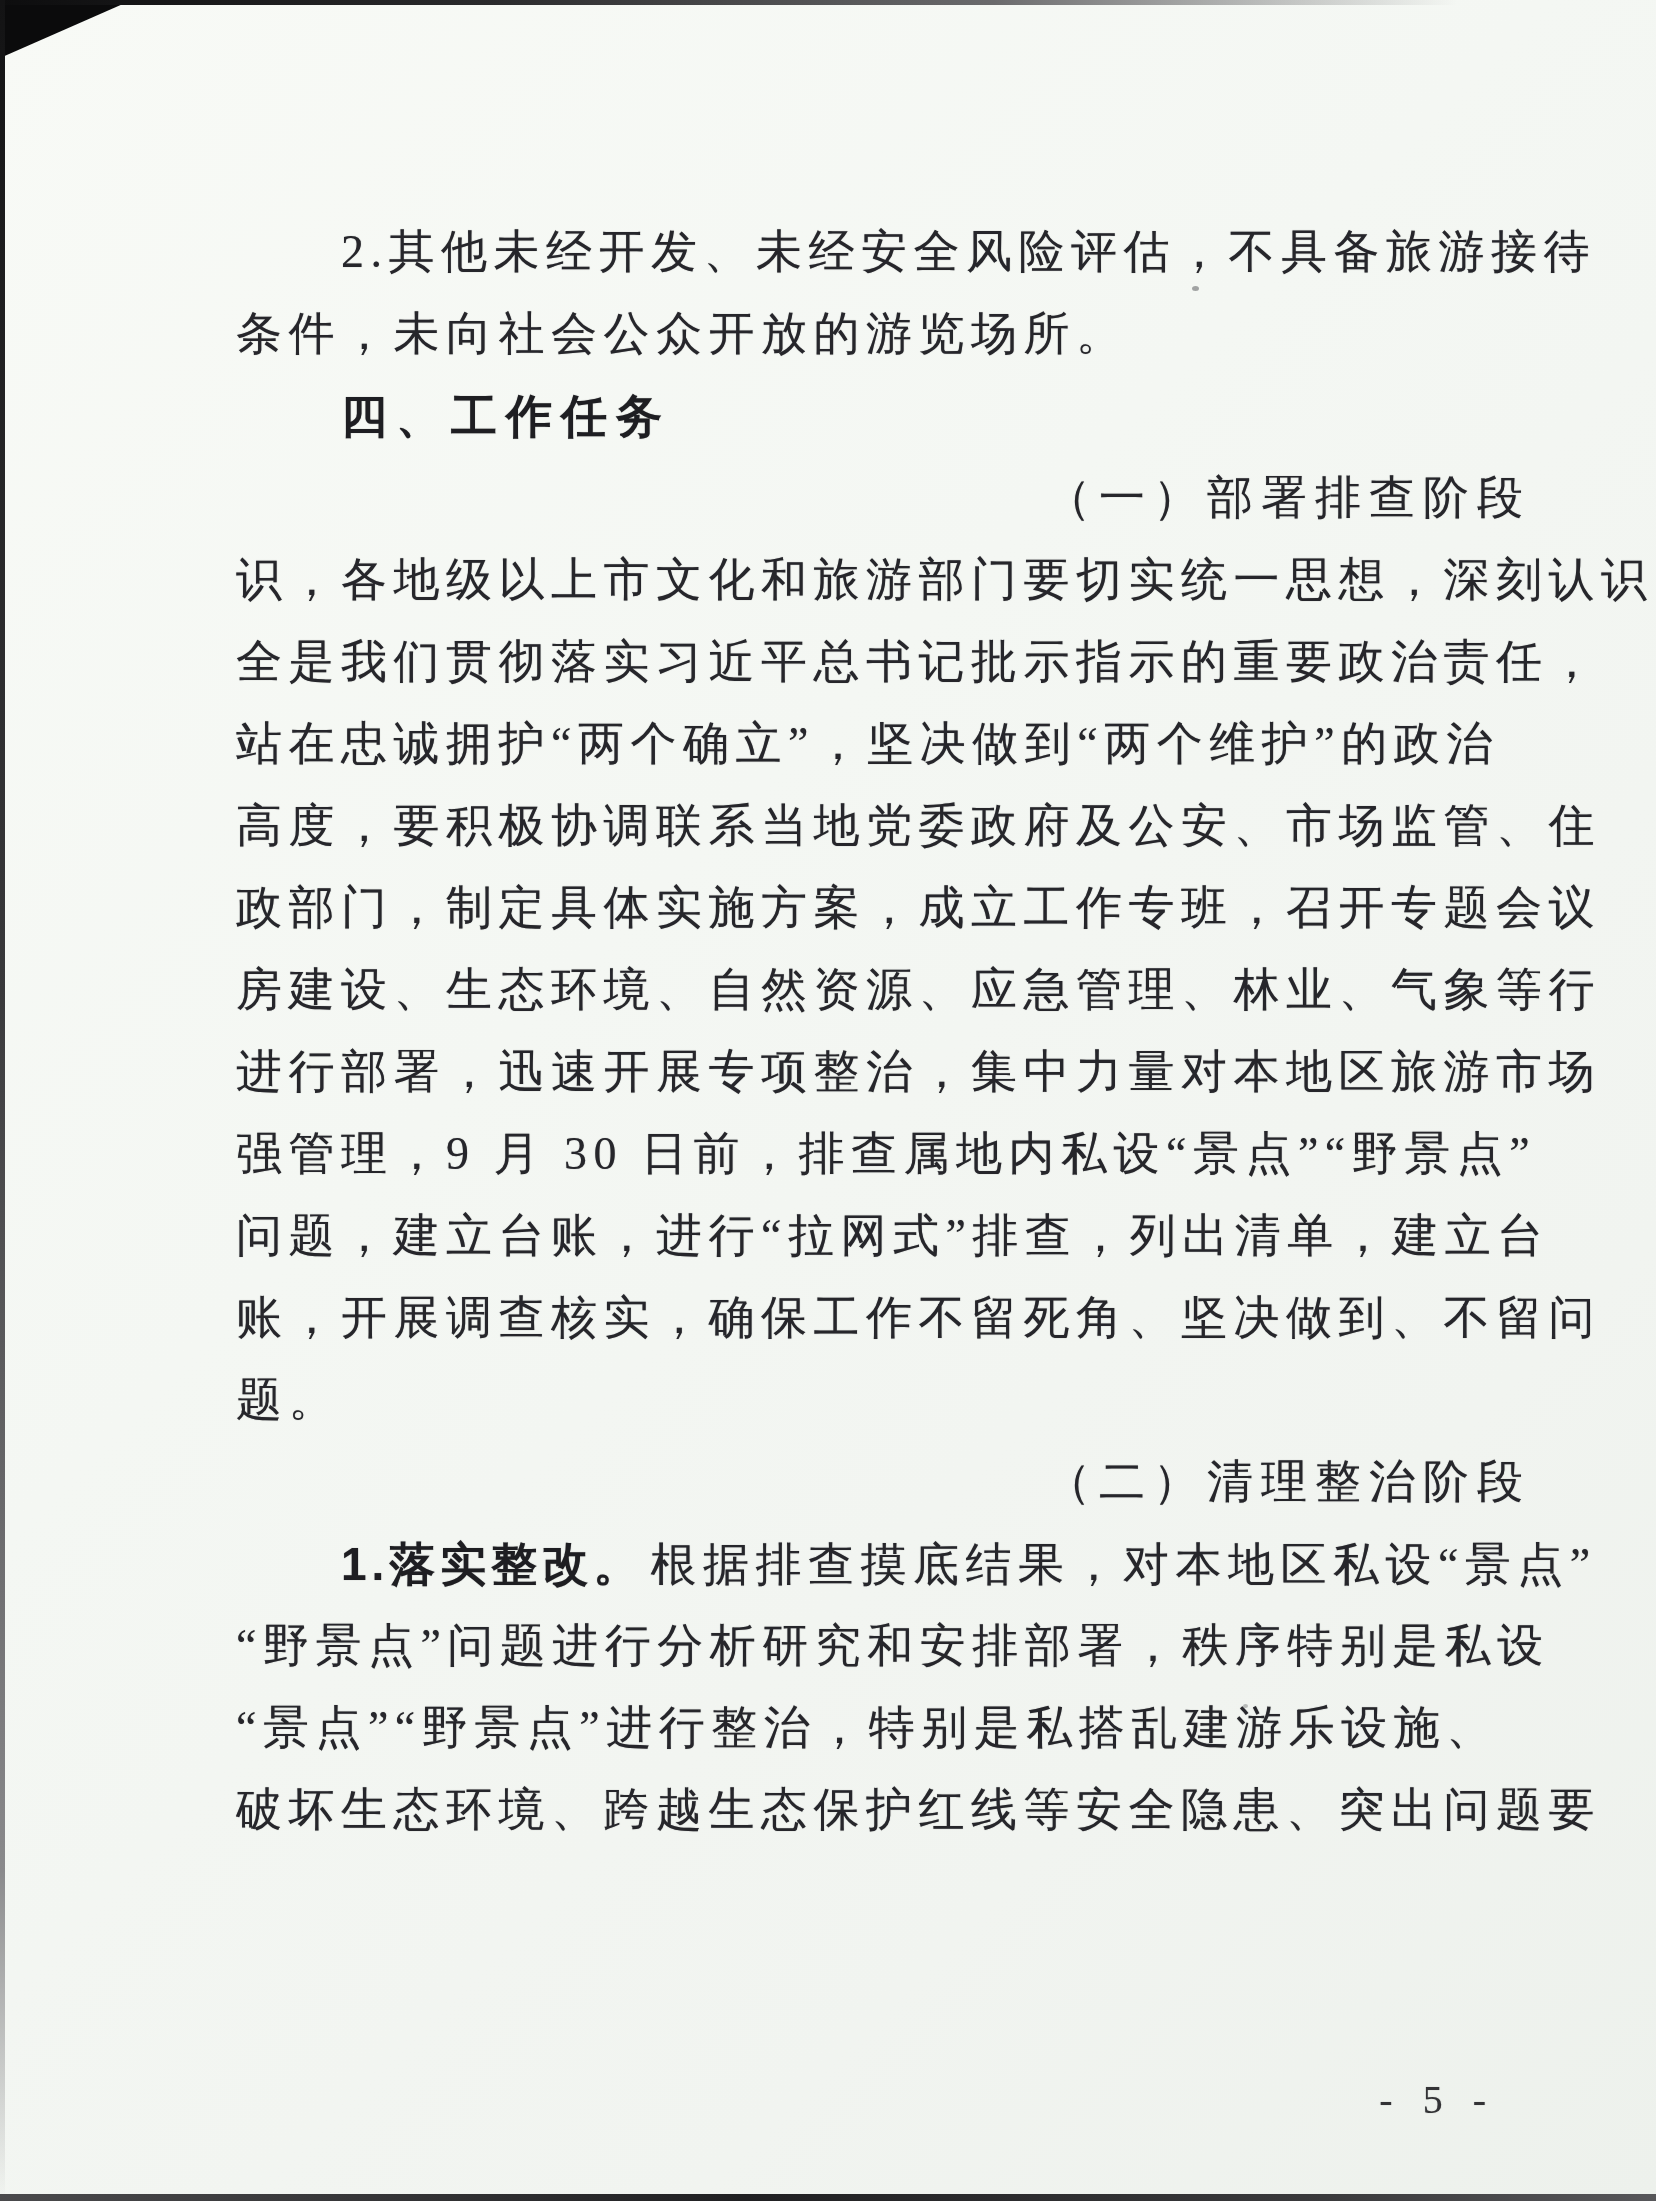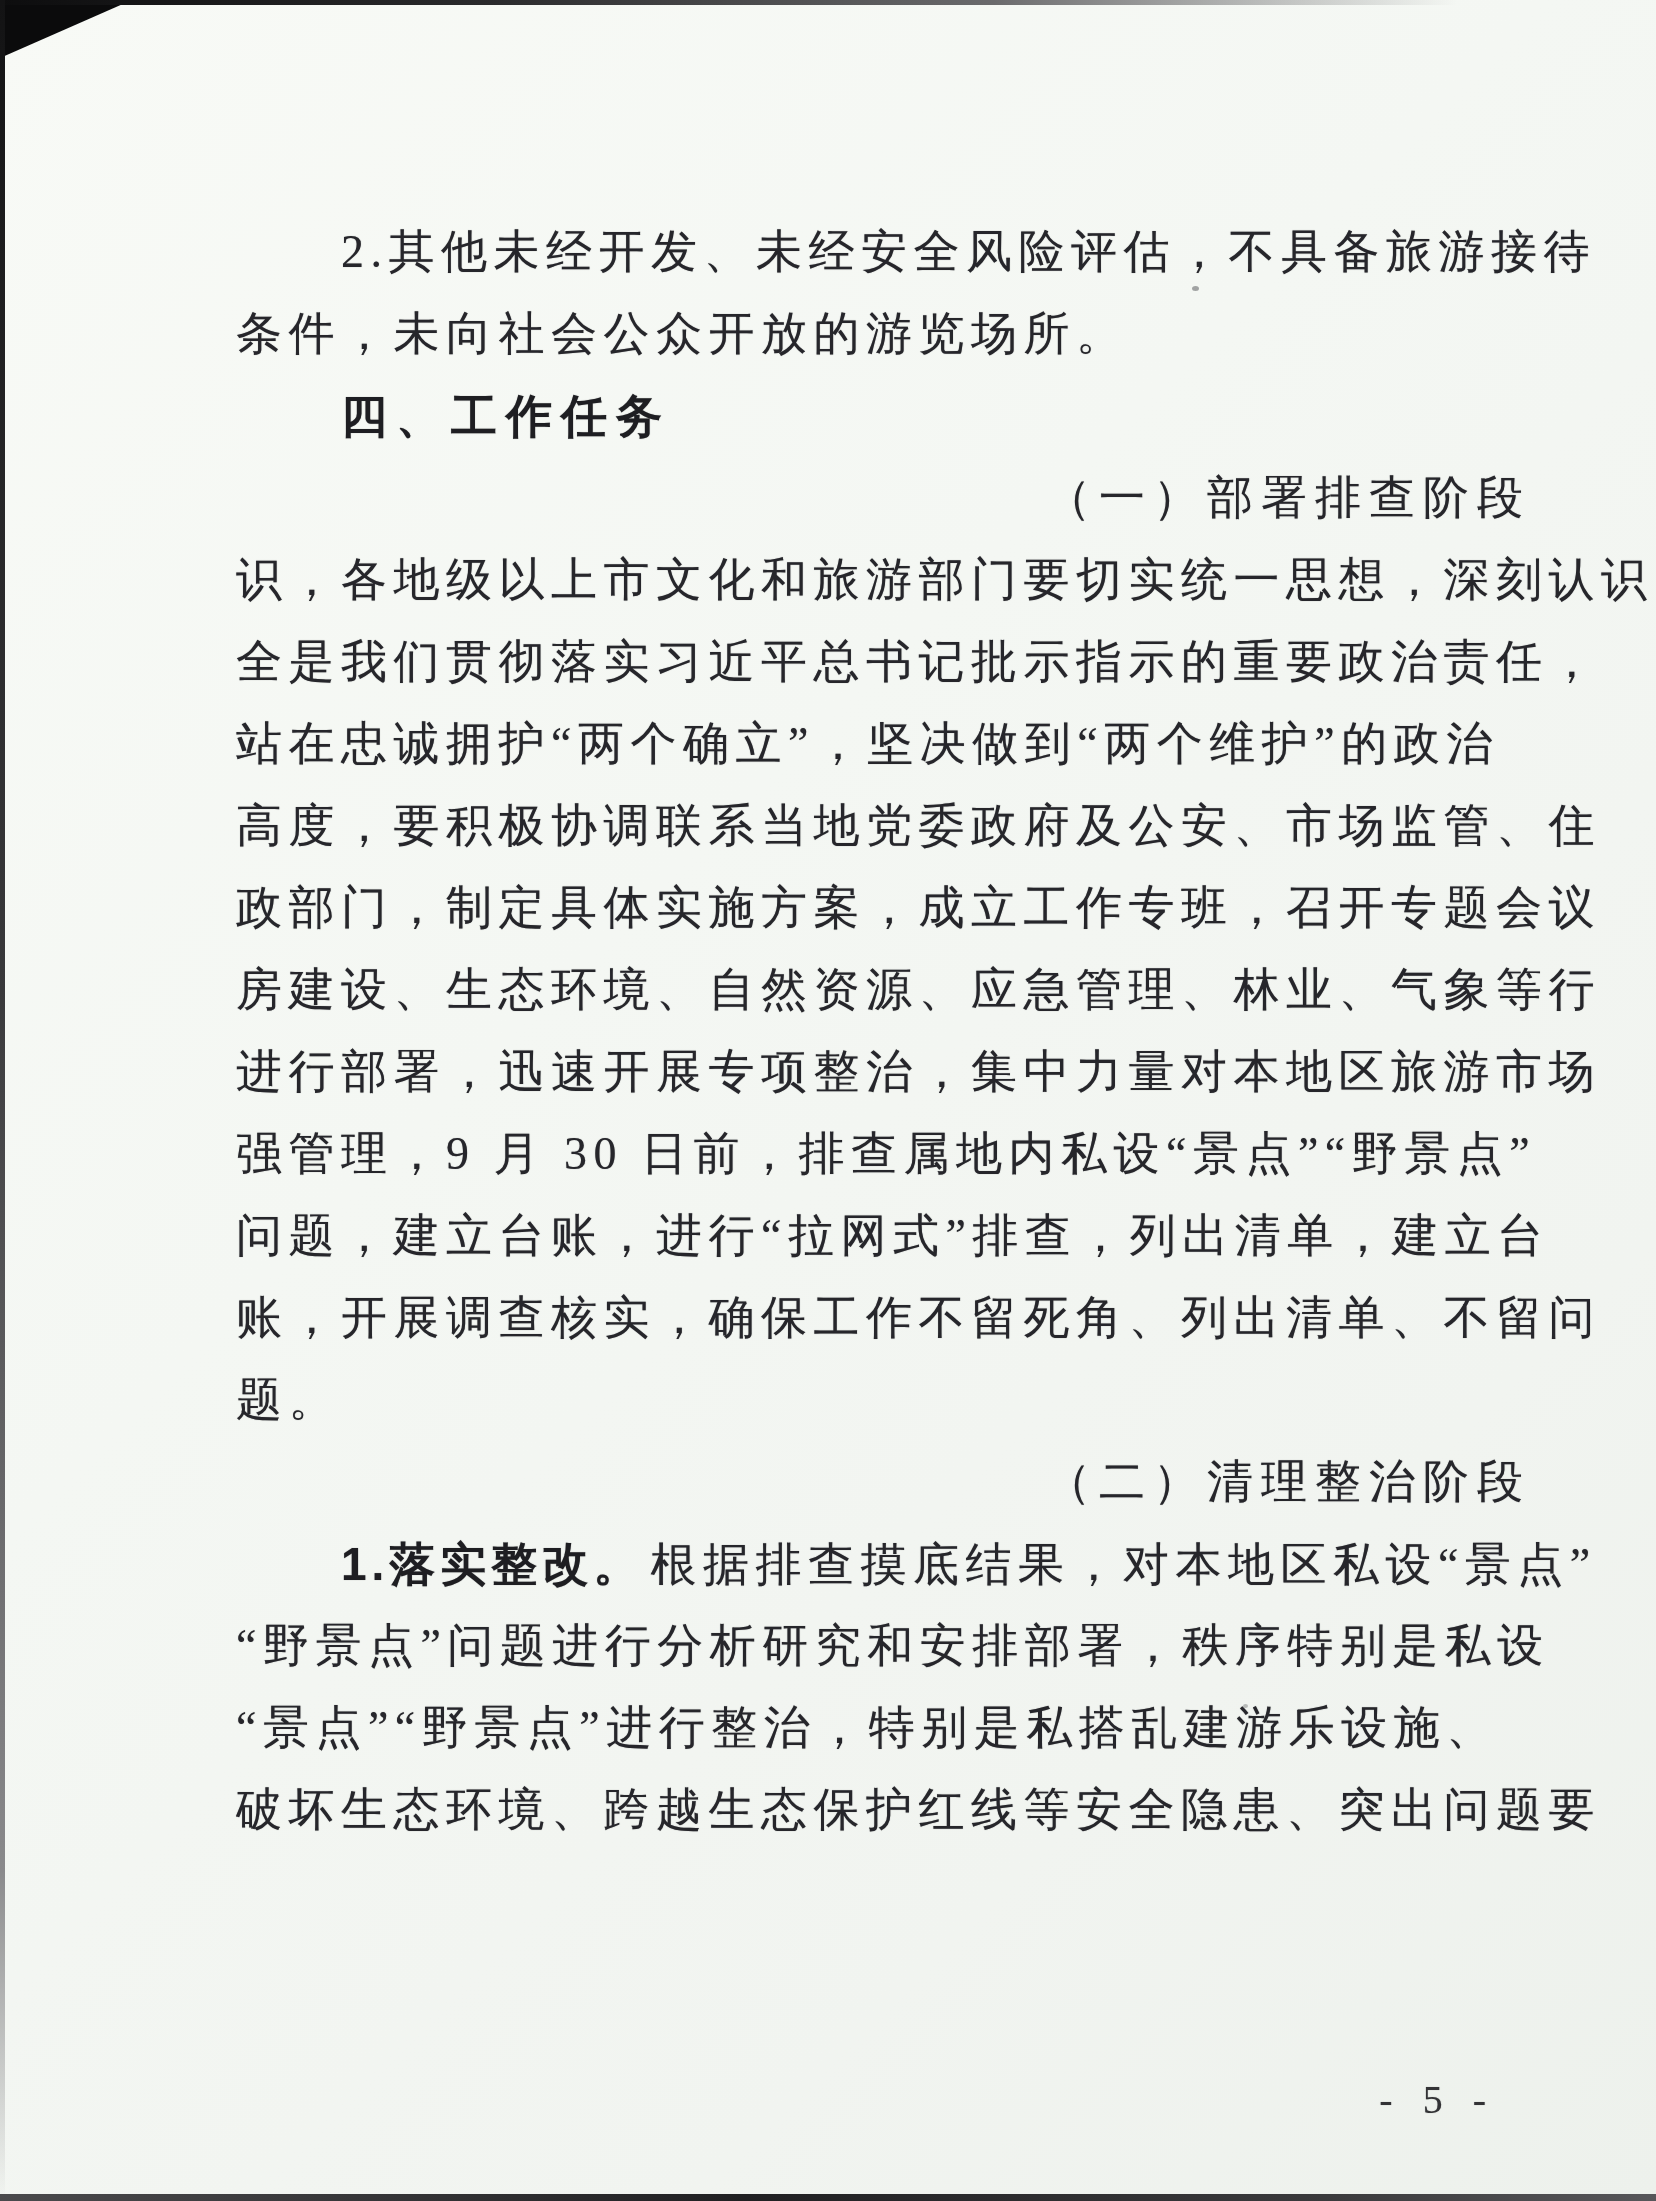--- a/index.html
+++ b/index.html
@@ -67,21 +67,21 @@
       <div class="line sub indent">（一）部署排查阶段</div>
       <div class="line body">识，各地级以上市文化和旅游部门要切实统一思想，深刻认识</div>
       <div class="line body">全是我们贯彻落实习近平总书记批示指示的重要政治责任，</div>
       <div class="line body">站在忠诚拥护“两个确立”，坚决做到“两个维护”的政治</div>
       <div class="line body">高度，要积极协调联系当地党委政府及公安、市场监管、住</div>
       <div class="line body">政部门，制定具体实施方案，成立工作专班，召开专题会议</div>
       <div class="line body">房建设、生态环境、自然资源、应急管理、林业、气象等行</div>
       <div class="line body">进行部署，迅速开展专项整治，集中力量对本地区旅游市场</div>
       <div class="line body">强管理，9 月 30 日前，排查属地内私设“景点”“野景点”</div>
       <div class="line body">问题，建立台账，进行“拉网式”排查，列出清单，建立台</div>
-      <div class="line body">账，开展调查核实，确保工作不留死角、列出清单、不留问</div>
+      <div class="line body">账，开展调查核实，确保工作不留死角、坚决做到、不留问</div>
       <div class="line body">题。</div>
       <div class="line sub indent">（二）清理整治阶段</div>
       <div class="line body indent"><span class="lead-bold">1.落实整改。</span>根据排查摸底结果，对本地区私设“景点”</div>
       <div class="line body">“野景点”问题进行分析研究和安排部署，秩序特别是私设</div>
       <div class="line body">“景点”“野景点”进行整治，特别是私搭乱建游乐设施、</div>
       <div class="line body">破坏生态环境、跨越生态保护红线等安全隐患、突出问题要</div>
     </div>
 
   <div class="footer-page-number">- 5 -</div>
 </div>

